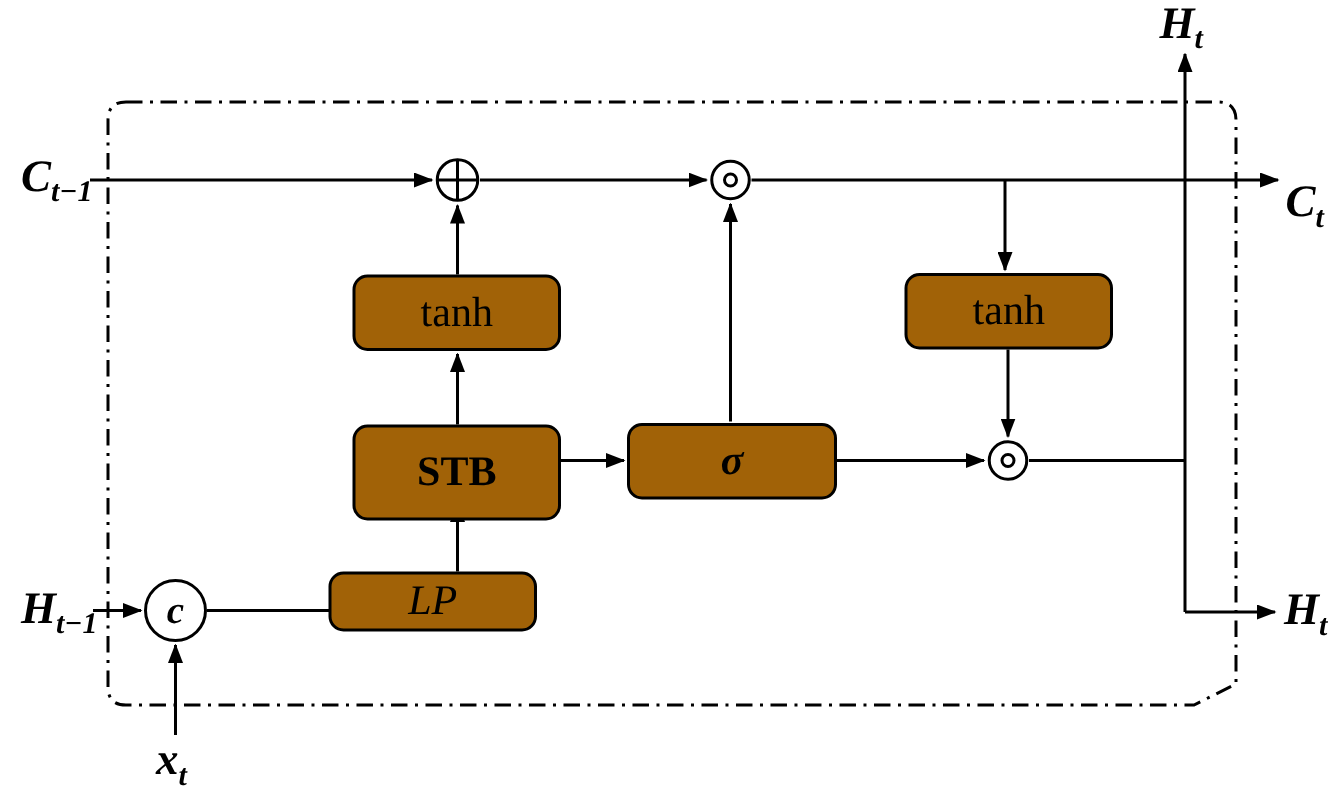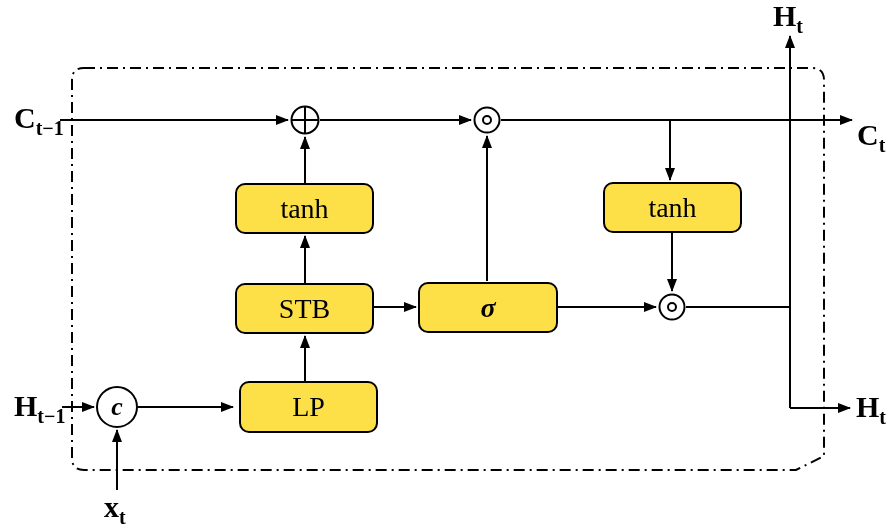--- a/index.html
+++ b/index.html
@@ -6,34 +6,34 @@
   .canvas{
     position:relative;width:896px;height:526px;background:#ffffff;
     font-family:"Liberation Serif",serif;color:#000;overflow:hidden;
   }
   svg.wires{position:absolute;left:0;top:0;}
   .wire{stroke:#000;stroke-width:2;fill:none;}
   .boundary{stroke:#000;stroke-width:2;fill:none;stroke-dasharray:11 5 2 5;}
   .arrowhead{fill:#000;stroke:none;}
   .block{
     position:absolute;box-sizing:border-box;border:2px solid #000;border-radius:10px;
-    background:#fde047;display:flex;align-items:center;justify-content:center;
+    background:#a16207;display:flex;align-items:center;justify-content:center;
     font-size:28px;line-height:1;
   }
   .block.italic{font-style:italic;font-weight:bold;}
   .opcircle{position:absolute;}
   .opcircle svg{display:block;}
   .opcircle circle,.opcircle line{stroke:#000;stroke-width:2;fill:none;}
   .concat{
     position:absolute;box-sizing:border-box;border:2px solid #000;border-radius:50%;
     background:#fff;display:flex;align-items:center;justify-content:center;
     font-style:italic;font-weight:bold;font-size:26px;line-height:1;
   }
   .iolabel{
-    position:absolute;font-weight:bold;font-size:30px;line-height:1;
+    position:absolute;font-weight:bold;font-style:italic;font-size:30px;line-height:1;
     white-space:nowrap;
     text-align:right;
   }
   .iolabel sub{font-size:20px;line-height:0;vertical-align:-0.35em;}
 </style>
 </head>
 <body>
 
 <div class="canvas">
 
@@ -65,25 +65,25 @@
 
     <line class="wire" x1="62" y1="407" x2="94" y2="407" marker-end="url(#arrow)"></line>
     <line class="wire" x1="138" y1="407" x2="233" y2="407" marker-end="url(#arrow)"></line>
     <line class="wire" x1="117" y1="490" x2="117" y2="430" marker-end="url(#arrow)"></line>
   </svg>
 
   <div class="block" style="left:235px;top:183px;width:139px;height:51px;">
     <span>tanh</span>
   </div>
 
-  <div class="block" style="left:235px;top:283px;width:139px;height:51px;">
+  <div class="block" style="left:235px;top:283px;width:139px;height:64px;font-weight:bold;">
     <span>STB</span>
   </div>
 
-  <div class="block" style="left:239px;top:381px;width:139px;height:52px;">
+  <div class="block" style="left:219px;top:381px;width:139px;height:40px;font-style:italic;">
     <span>LP</span>
   </div>
 
   <div class="block italic" style="left:418px;top:282px;width:140px;height:51px;">
     <span>σ</span>
   </div>
 
   <div class="block" style="left:603px;top:182px;width:139px;height:51px;">
     <span>tanh</span>
   </div>

